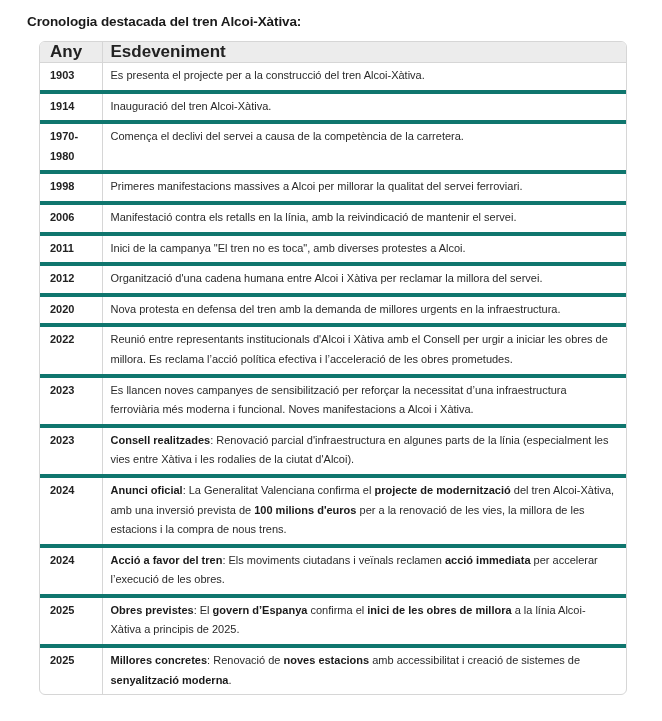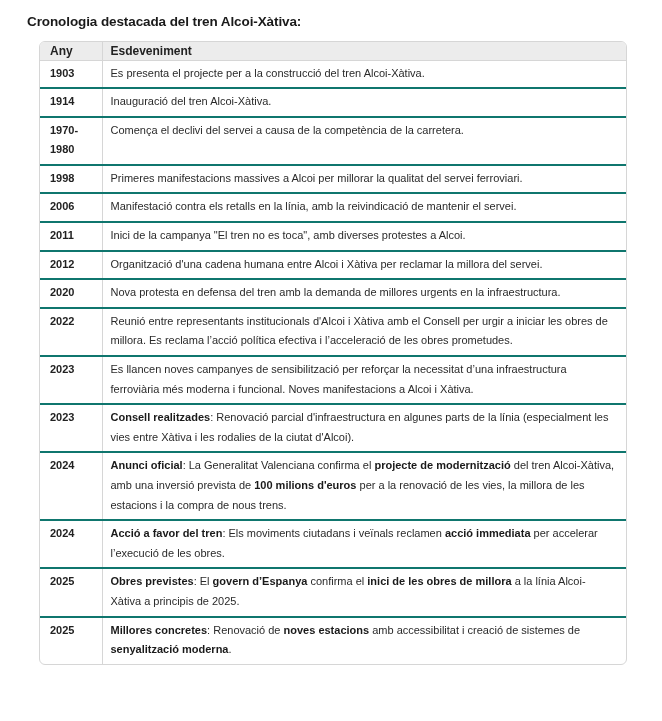--- a/index.html
+++ b/index.html
@@ -15,28 +15,28 @@
     letter-spacing: -0.1px;
   }
   .table-wrap {
     position: absolute; left: 39px; top: 41px; width: 588px;
     border: 1px solid #d6d6d6; border-radius: 6px; overflow: hidden;
     box-sizing: border-box;
   }
   table { border-collapse: collapse; width: 100%; table-layout: fixed; }
   col.c1 { width: 62px; }
   th {
-    background: #ececec; text-align: left; font-size: 12px; font-weight: bold;
+    background: #ececec; text-align: left; font-size: 17px; font-weight: bold;
     color: #222; height: 18px; padding: 0 0 0 10px; box-sizing: border-box;
     border-bottom: 1px solid #d6d6d6;
   }
   th + th, td + td { border-left: 1px solid #d6d6d6; padding-left: 8px; }
   td {
     font-size: 11px; line-height: 19.6px; color: #2a2a2a; vertical-align: top;
-    padding: 3px 10px 4px 10px; border-top: 2px solid #0f766e;
+    padding: 3px 10px 4px 10px; border-top: 4px solid #0f766e;
   }
   tr:first-child td { border-top: none; }
   td.year { font-weight: bold; color: #222; }
   td.desc b { font-weight: bold; color: #1a1a1a; }
 </style>
 </head>
 <body>
 
 <div class="title">Cronologia destacada del tren Alcoi-Xàtiva:</div>
 

